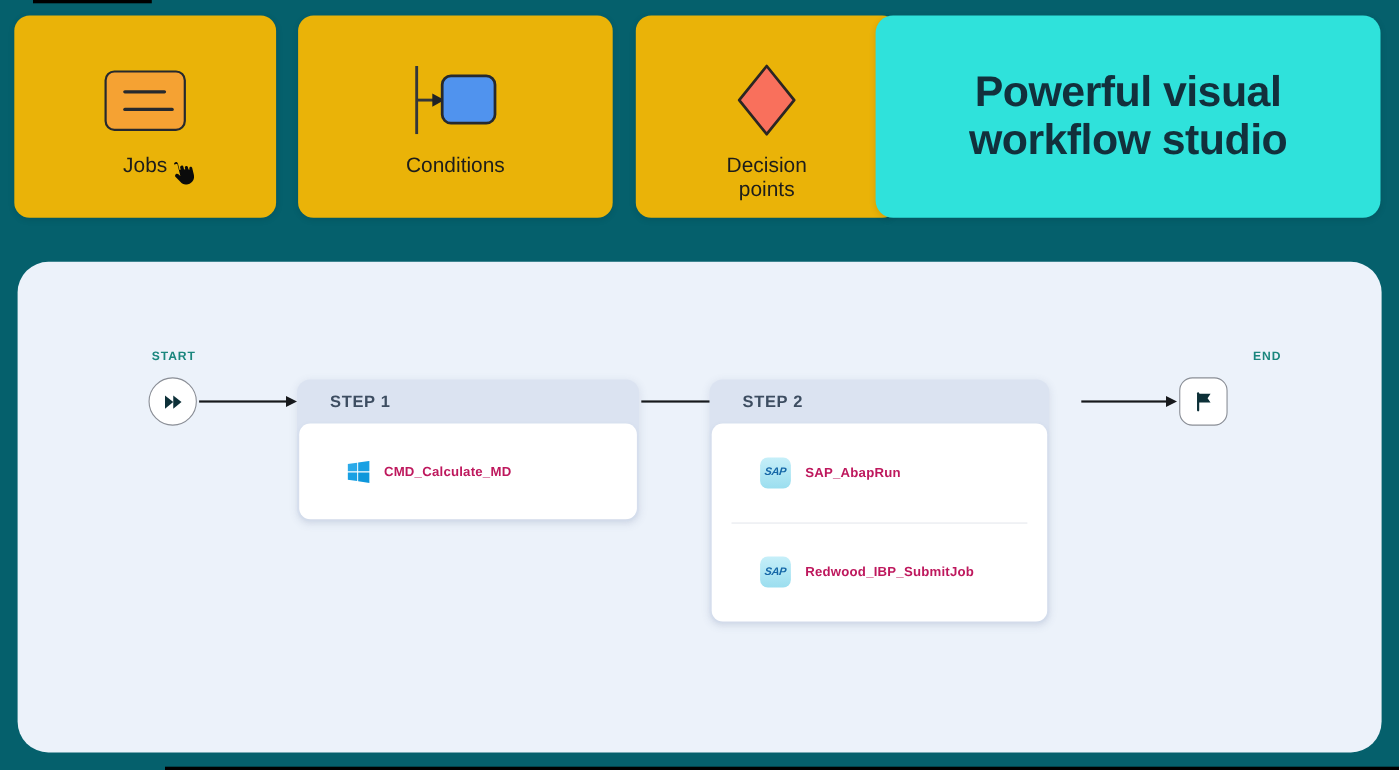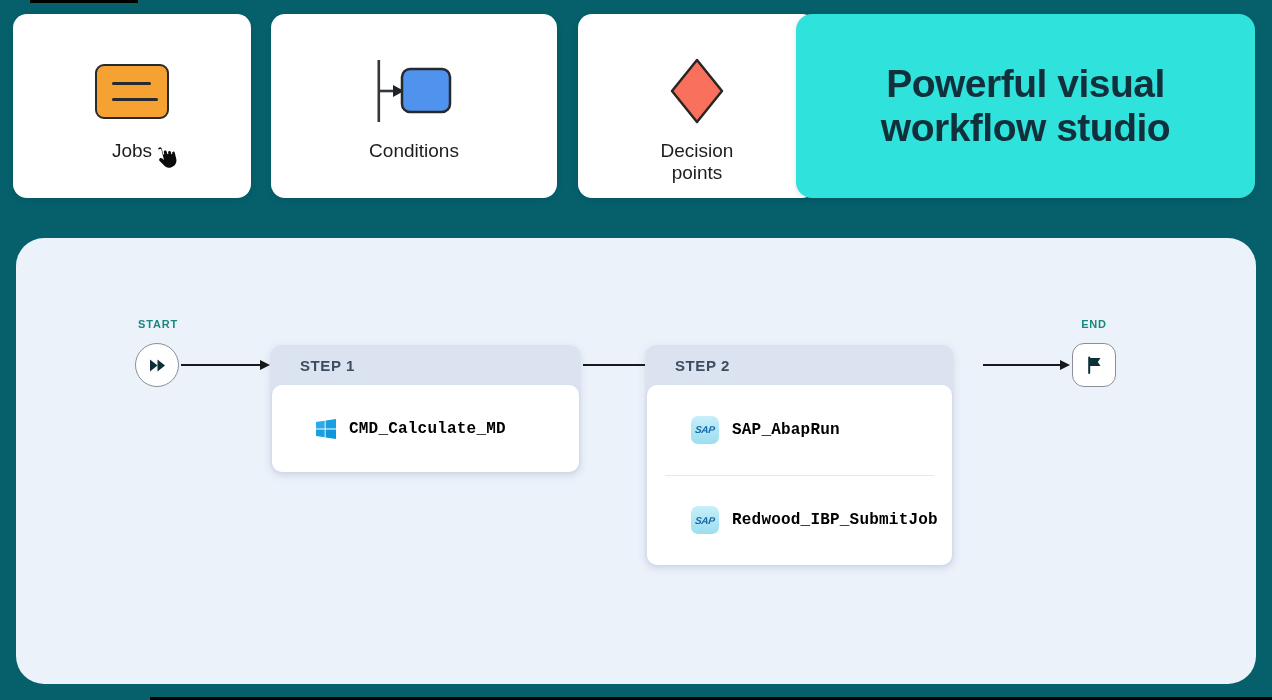--- a/index.html
+++ b/index.html
@@ -7,21 +7,21 @@
   body {
     position:relative;
     background:#05606C;
     font-family:"Liberation Sans", sans-serif;
     overflow:hidden;
   }
 
   
   .card {
     position:absolute; top:14px; height:184px;
-    background:#ffffff; border-radius:14px;
+    background:#eab308; border-radius:14px;
     box-shadow:0 2px 6px rgba(0,0,0,.10);
     display:flex; flex-direction:column; align-items:center;
     padding-top:40px;
   }
   .card-jobs      { left:13px;  width:238px; }
   .card-cond      { left:271px; width:286px; }
   .card-decision  { left:538px; width:238px;margin-left:40px; }
   .card-hero {
     position:absolute; top:14px; left:796px; width:459px; height:184px;
     background:#2FE2DB; border-radius:16px;
@@ -86,21 +86,21 @@
     font-size:15px; font-weight:bold; color:#3D4D61; letter-spacing:.6px;text-align:center;
   }
   .step-body {
     position:absolute; left:2px; right:2px; top:40px; bottom:2px;
     background:#fff; border-radius:10px;
     display:flex; flex-direction:column; overflow:hidden;
     box-shadow:0 2px 5px rgba(80,100,140,.08);
   }
   .job-row { flex:1; display:flex; align-items:center; padding-left:44px; gap:13px; }
   .job-divider { height:1px; background:#E5E8ED; margin:0 18px; }
-  .job-name { font-size:16px; font-weight:bold; color:#000000; letter-spacing:.2px;font-family:Liberation Mono, monospace; }
+  .job-name { font-size:12px; font-weight:bold; color:#be185d; letter-spacing:.2px; }
   .sap-badge {
     width:28px; height:28px; border-radius:7px;
     background:linear-gradient(180deg,#C6EFF9 0%,#9BDEEF 100%);
     display:flex; align-items:center; justify-content:center;
   }
   .sap-badge span {
     font-size:10px; font-weight:bold; font-style:italic; color:#1668A8;
     letter-spacing:-.3px; transform:skewX(-6deg);
   }
 
@@ -207,21 +207,21 @@
         </div>
         <span class="job-name">Redwood_IBP_SubmitJob</span>
       </div>
     </div>
   </div>
 
   <div class="arrow" style="left:967px; width:78px;">
     <span class="head"></span>
   </div>
 
-  <div class="node-label" style="left:1056px; top:80px; width:44px;">END</div>
+  <div class="node-label" style="left:1114px; top:80px; width:44px;">END</div>
 
   <div class="end-node">
     <svg width="20" height="20" viewBox="0 0 20 20">
       <path d="M5.2 2.5 V18" stroke="#0D3038" stroke-width="2" stroke-linecap="round" fill="none"></path>
       <path d="M5.2 3 H16.5 L13.8 7 L16.5 11 H5.2 Z" fill="#0D3038"></path>
     </svg>
   </div>
 
 </div>
 

